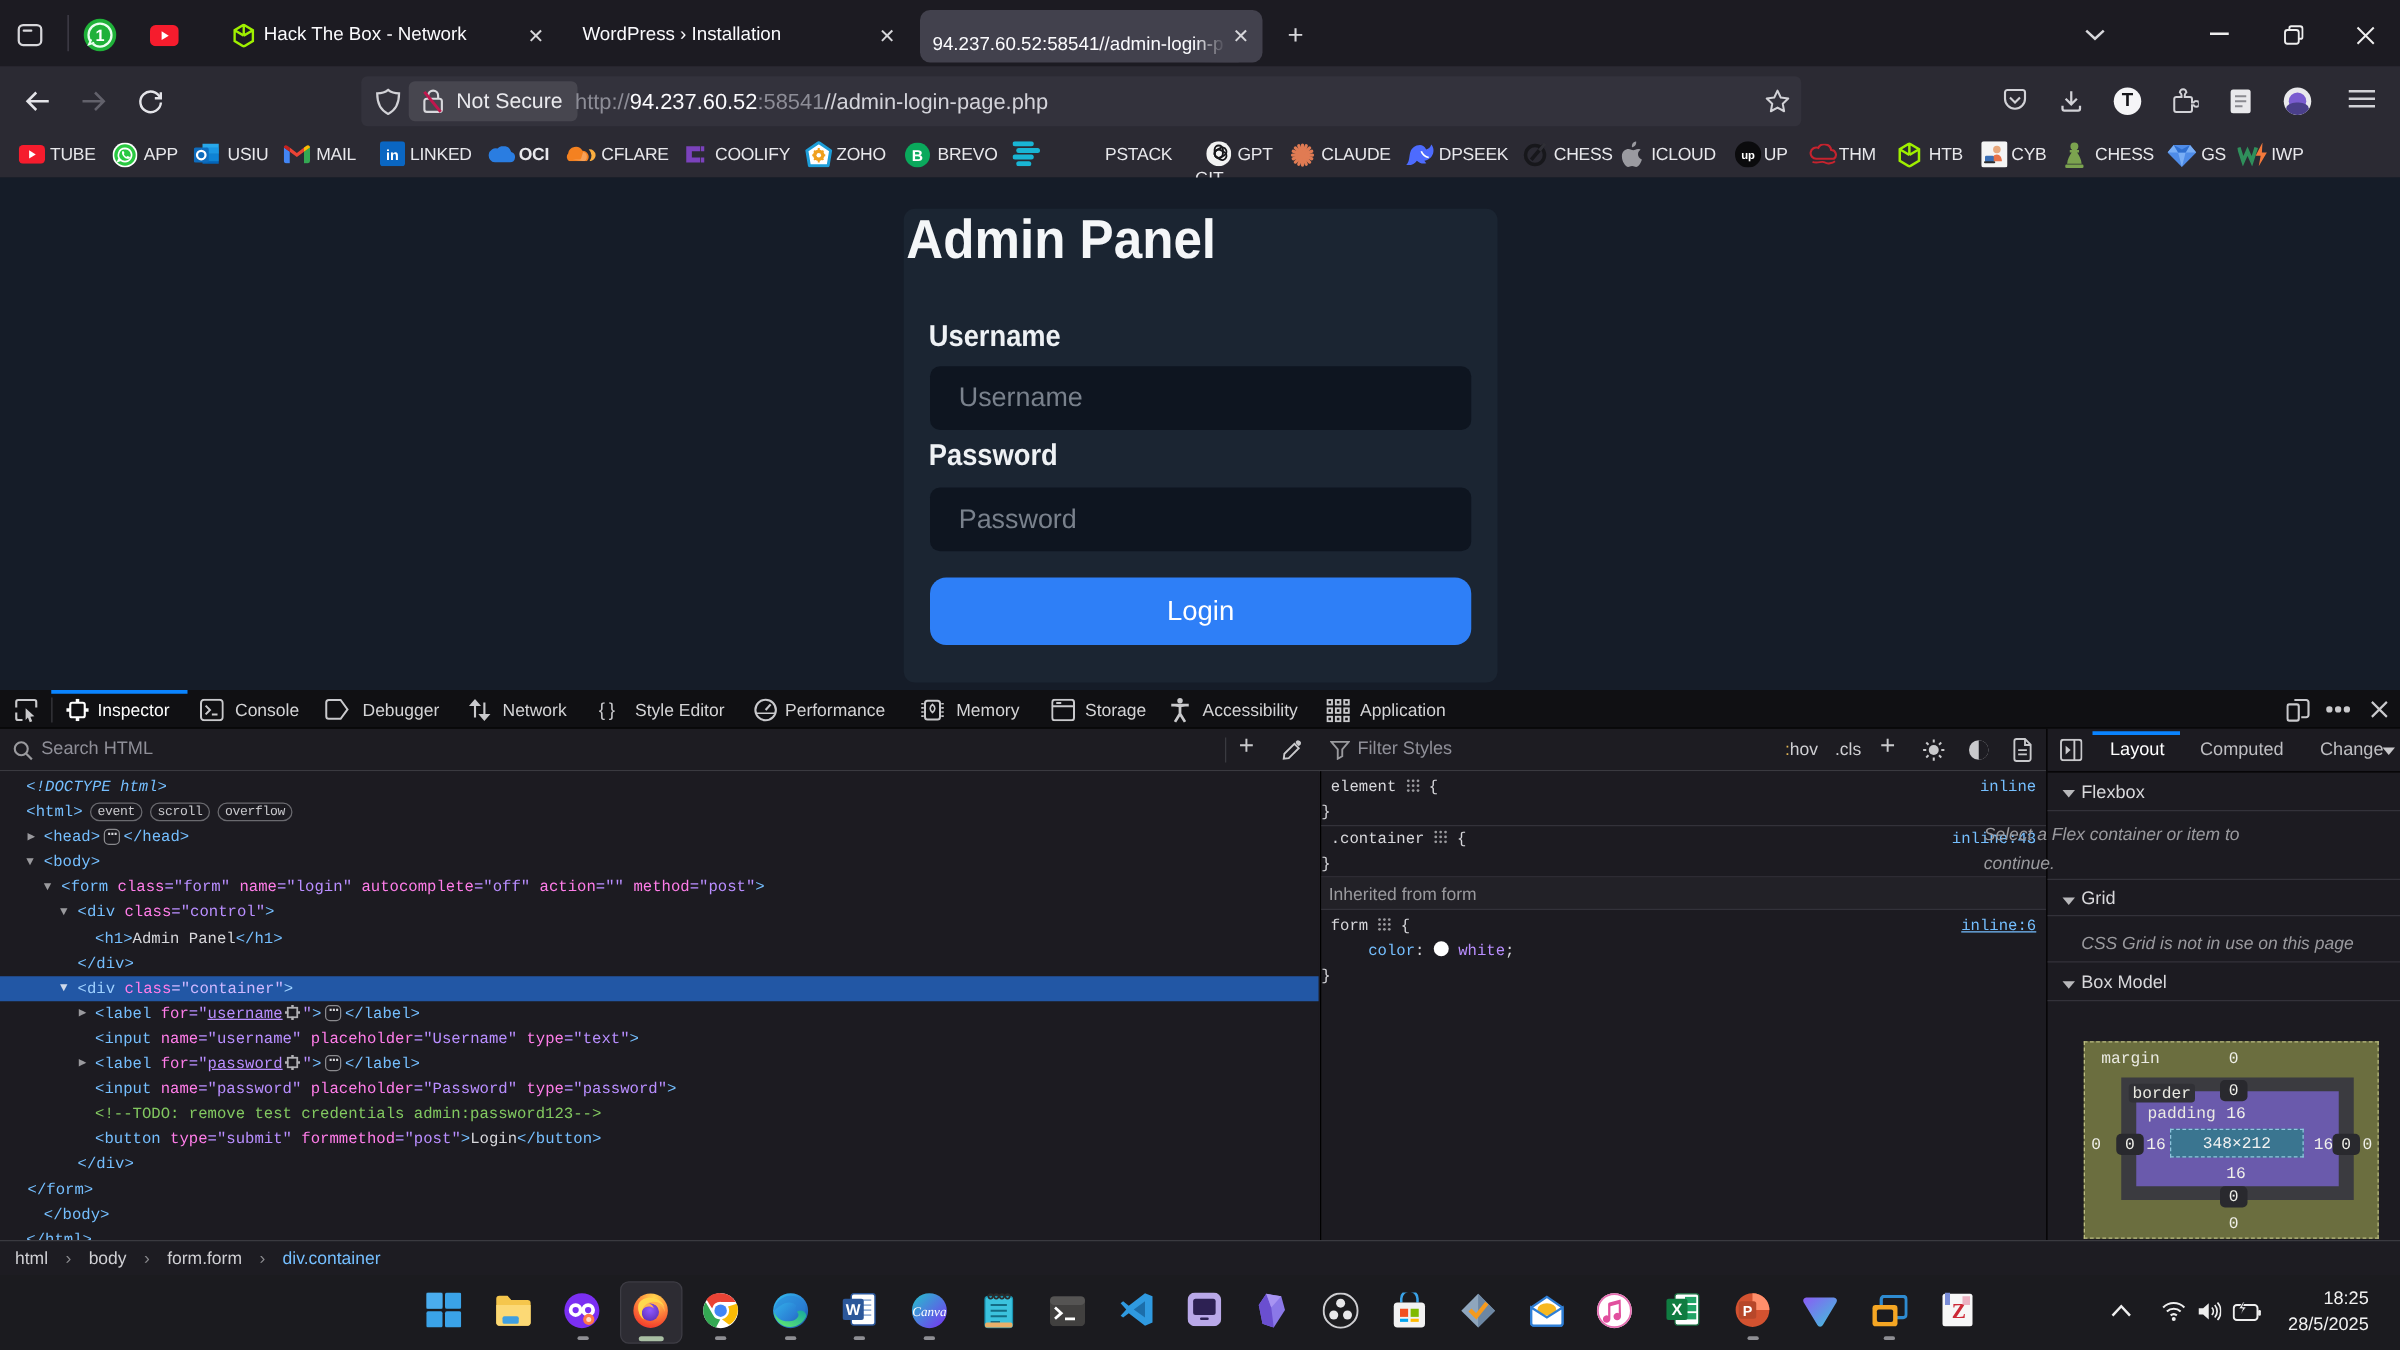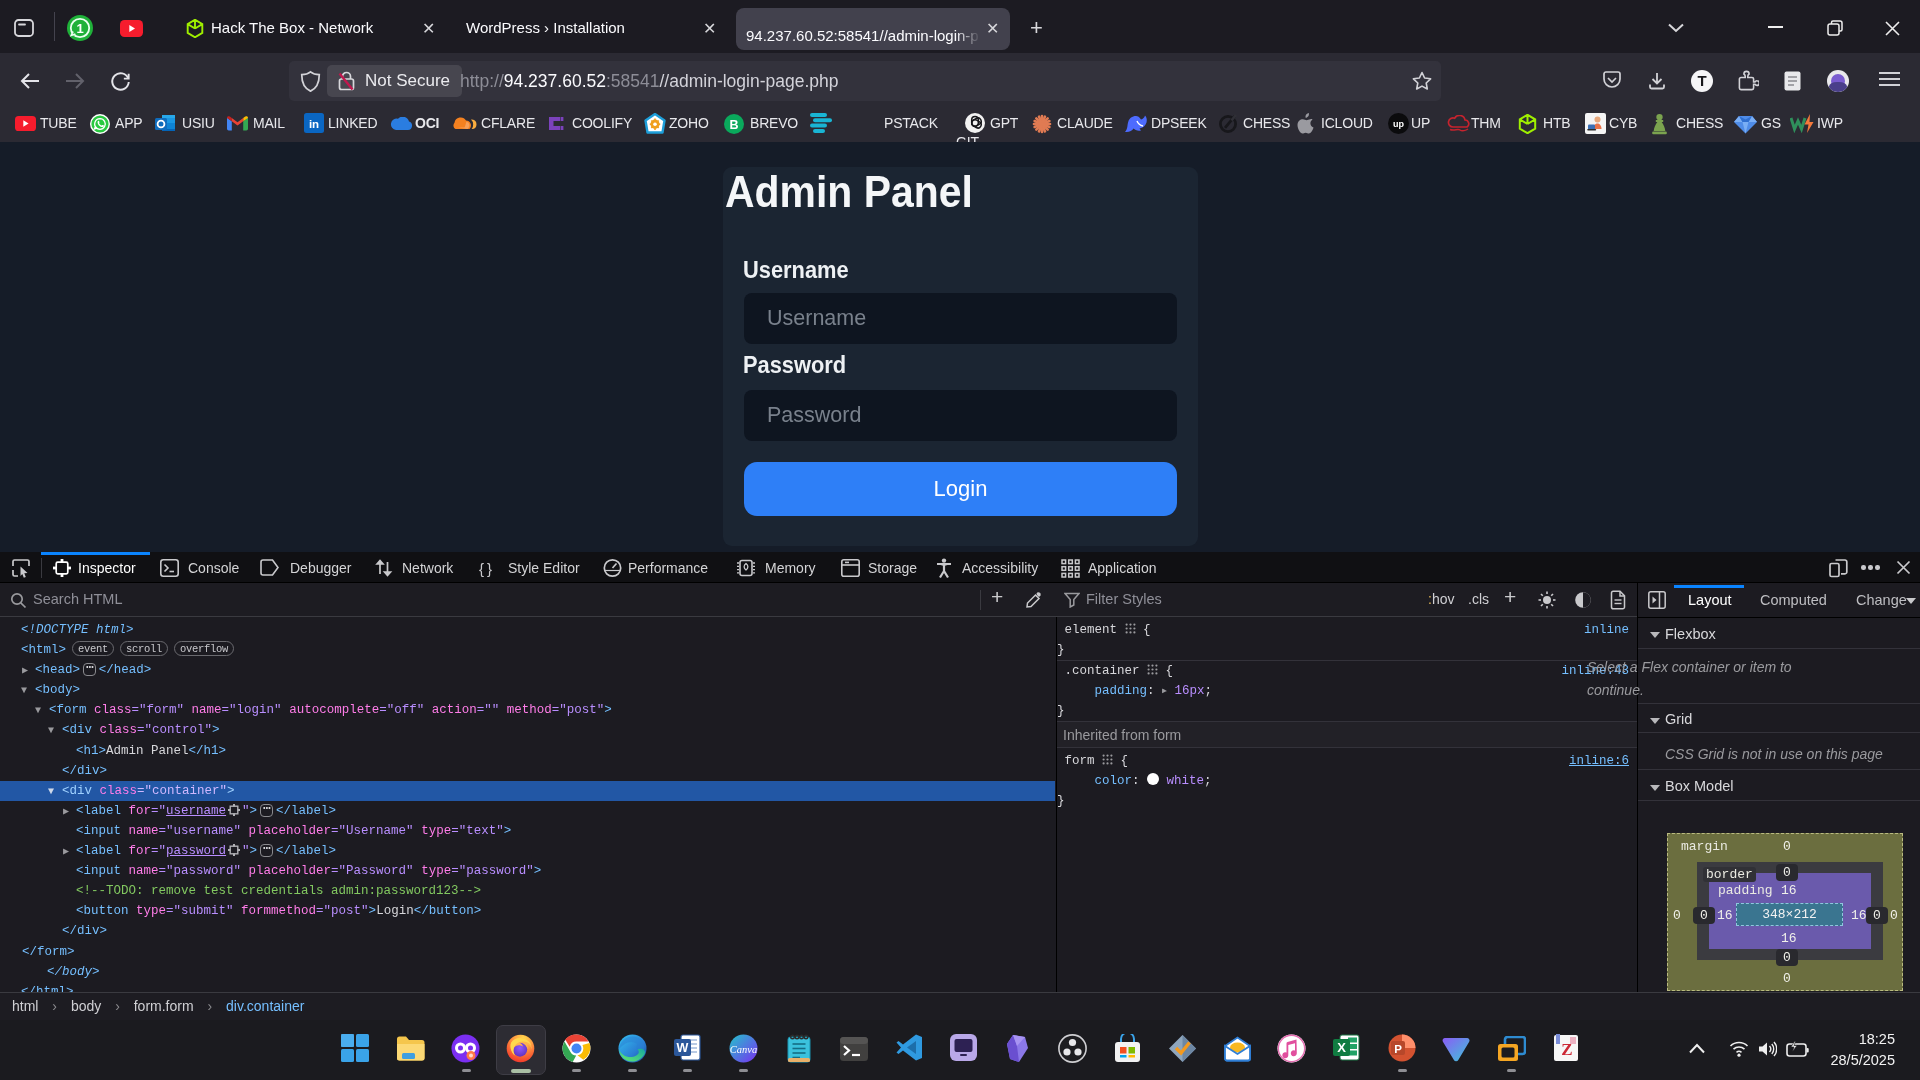--- a/index.html
+++ b/index.html
@@ -499,21 +499,21 @@
               <rect x="5" y="9.4" width="2" height="2.6"></rect>
               <rect x="0" y="5" width="2.6" height="2"></rect>
               <rect x="9.4" y="5" width="2.6" height="2"></rect>
             </g>
           </svg><span class="atv">"</span><span class="tag">&gt;</span><span class="dots3">⋯</span><span class="tag">&lt;/label&gt;</span></div>
       <div class="ml" style="padding-left:76px;"><span class="tag">&lt;input</span> <span class="atn">name</span><span class="atv">="password"</span> <span class="atn">placeholder</span><span class="atv">="Password"</span> <span class="atn">type</span><span class="atv">="password"</span><span class="tag">&gt;</span></div>
       <div class="ml" style="padding-left:76px;"><span class="cmt">&lt;!--TODO: remove test credentials admin:password123--&gt;</span></div>
       <div class="ml" style="padding-left:76px;"><span class="tag">&lt;button</span> <span class="atn">type</span><span class="atv">="submit"</span> <span class="atn">formmethod</span><span class="atv">="post"</span><span class="tag">&gt;</span><span class="txt">Login</span><span class="tag">&lt;/button&gt;</span></div>
       <div class="ml" style="padding-left:62px;"><span class="tag">&lt;/div&gt;</span></div>
       <div class="ml" style="padding-left:22px;"><span class="tag">&lt;/form&gt;</span></div>
-      <div class="ml" style="padding-left:47px;font-style:italic;"><span class="tag">&lt;/body&gt;</span></div>
+      <div class="ml" style="padding-left:35px;"><span class="tag">&lt;/body&gt;</span></div>
       <div class="ml" style="padding-left:21px;"><span class="tag">&lt;/html&gt;</span></div>
     </div>
     <div id="rules">
       <div style="height:3px;"></div>
       <div class="rl">&nbsp;element <svg width="11" height="11" viewBox="0 0 11 11" style="vertical-align:-1px;">
             <g fill="#9a9a9e">
               <circle cx="1.6" cy="1.6" r="1.1"></circle>
               <circle cx="5.5" cy="1.6" r="1.1"></circle>
               <circle cx="9.4" cy="1.6" r="1.1"></circle>
               <circle cx="1.6" cy="5.5" r="1.1"></circle>
@@ -532,21 +532,20 @@
               <circle cx="5.5" cy="1.6" r="1.1"></circle>
               <circle cx="9.4" cy="1.6" r="1.1"></circle>
               <circle cx="1.6" cy="5.5" r="1.1"></circle>
               <circle cx="5.5" cy="5.5" r="1.1"></circle>
               <circle cx="9.4" cy="5.5" r="1.1"></circle>
               <circle cx="1.6" cy="9.4" r="1.1"></circle>
               <circle cx="5.5" cy="9.4" r="1.1"></circle>
               <circle cx="9.4" cy="9.4" r="1.1"></circle>
             </g>
           </svg> {<span class="rlink" style="">inline:43</span></div>
-      <div class="rl">&nbsp;&nbsp;&nbsp;&nbsp;&nbsp;<span class="pname">padding</span>: <span class="exp" style="position:static;font-size:8px;vertical-align:1px;">▶</span> <span class="pval">16px</span>;</div>
       <div class="rl">}</div>
       <div style="height:0;border-bottom:1px solid #33323a;"></div>
       <div style="height:26px;line-height:26px;background:#222127;color:#9a9a9e;font-family:'Liberation Sans',sans-serif;font-size:14px;padding-left:6px;border-bottom:1px solid #33323a;">Inherited from form</div>
       <div style="height:3px;"></div>
       <div class="rl">&nbsp;form <svg width="11" height="11" viewBox="0 0 11 11" style="vertical-align:-1px;">
             <g fill="#9a9a9e">
               <circle cx="1.6" cy="1.6" r="1.1"></circle>
               <circle cx="5.5" cy="1.6" r="1.1"></circle>
               <circle cx="9.4" cy="1.6" r="1.1"></circle>
               <circle cx="1.6" cy="5.5" r="1.1"></circle>

